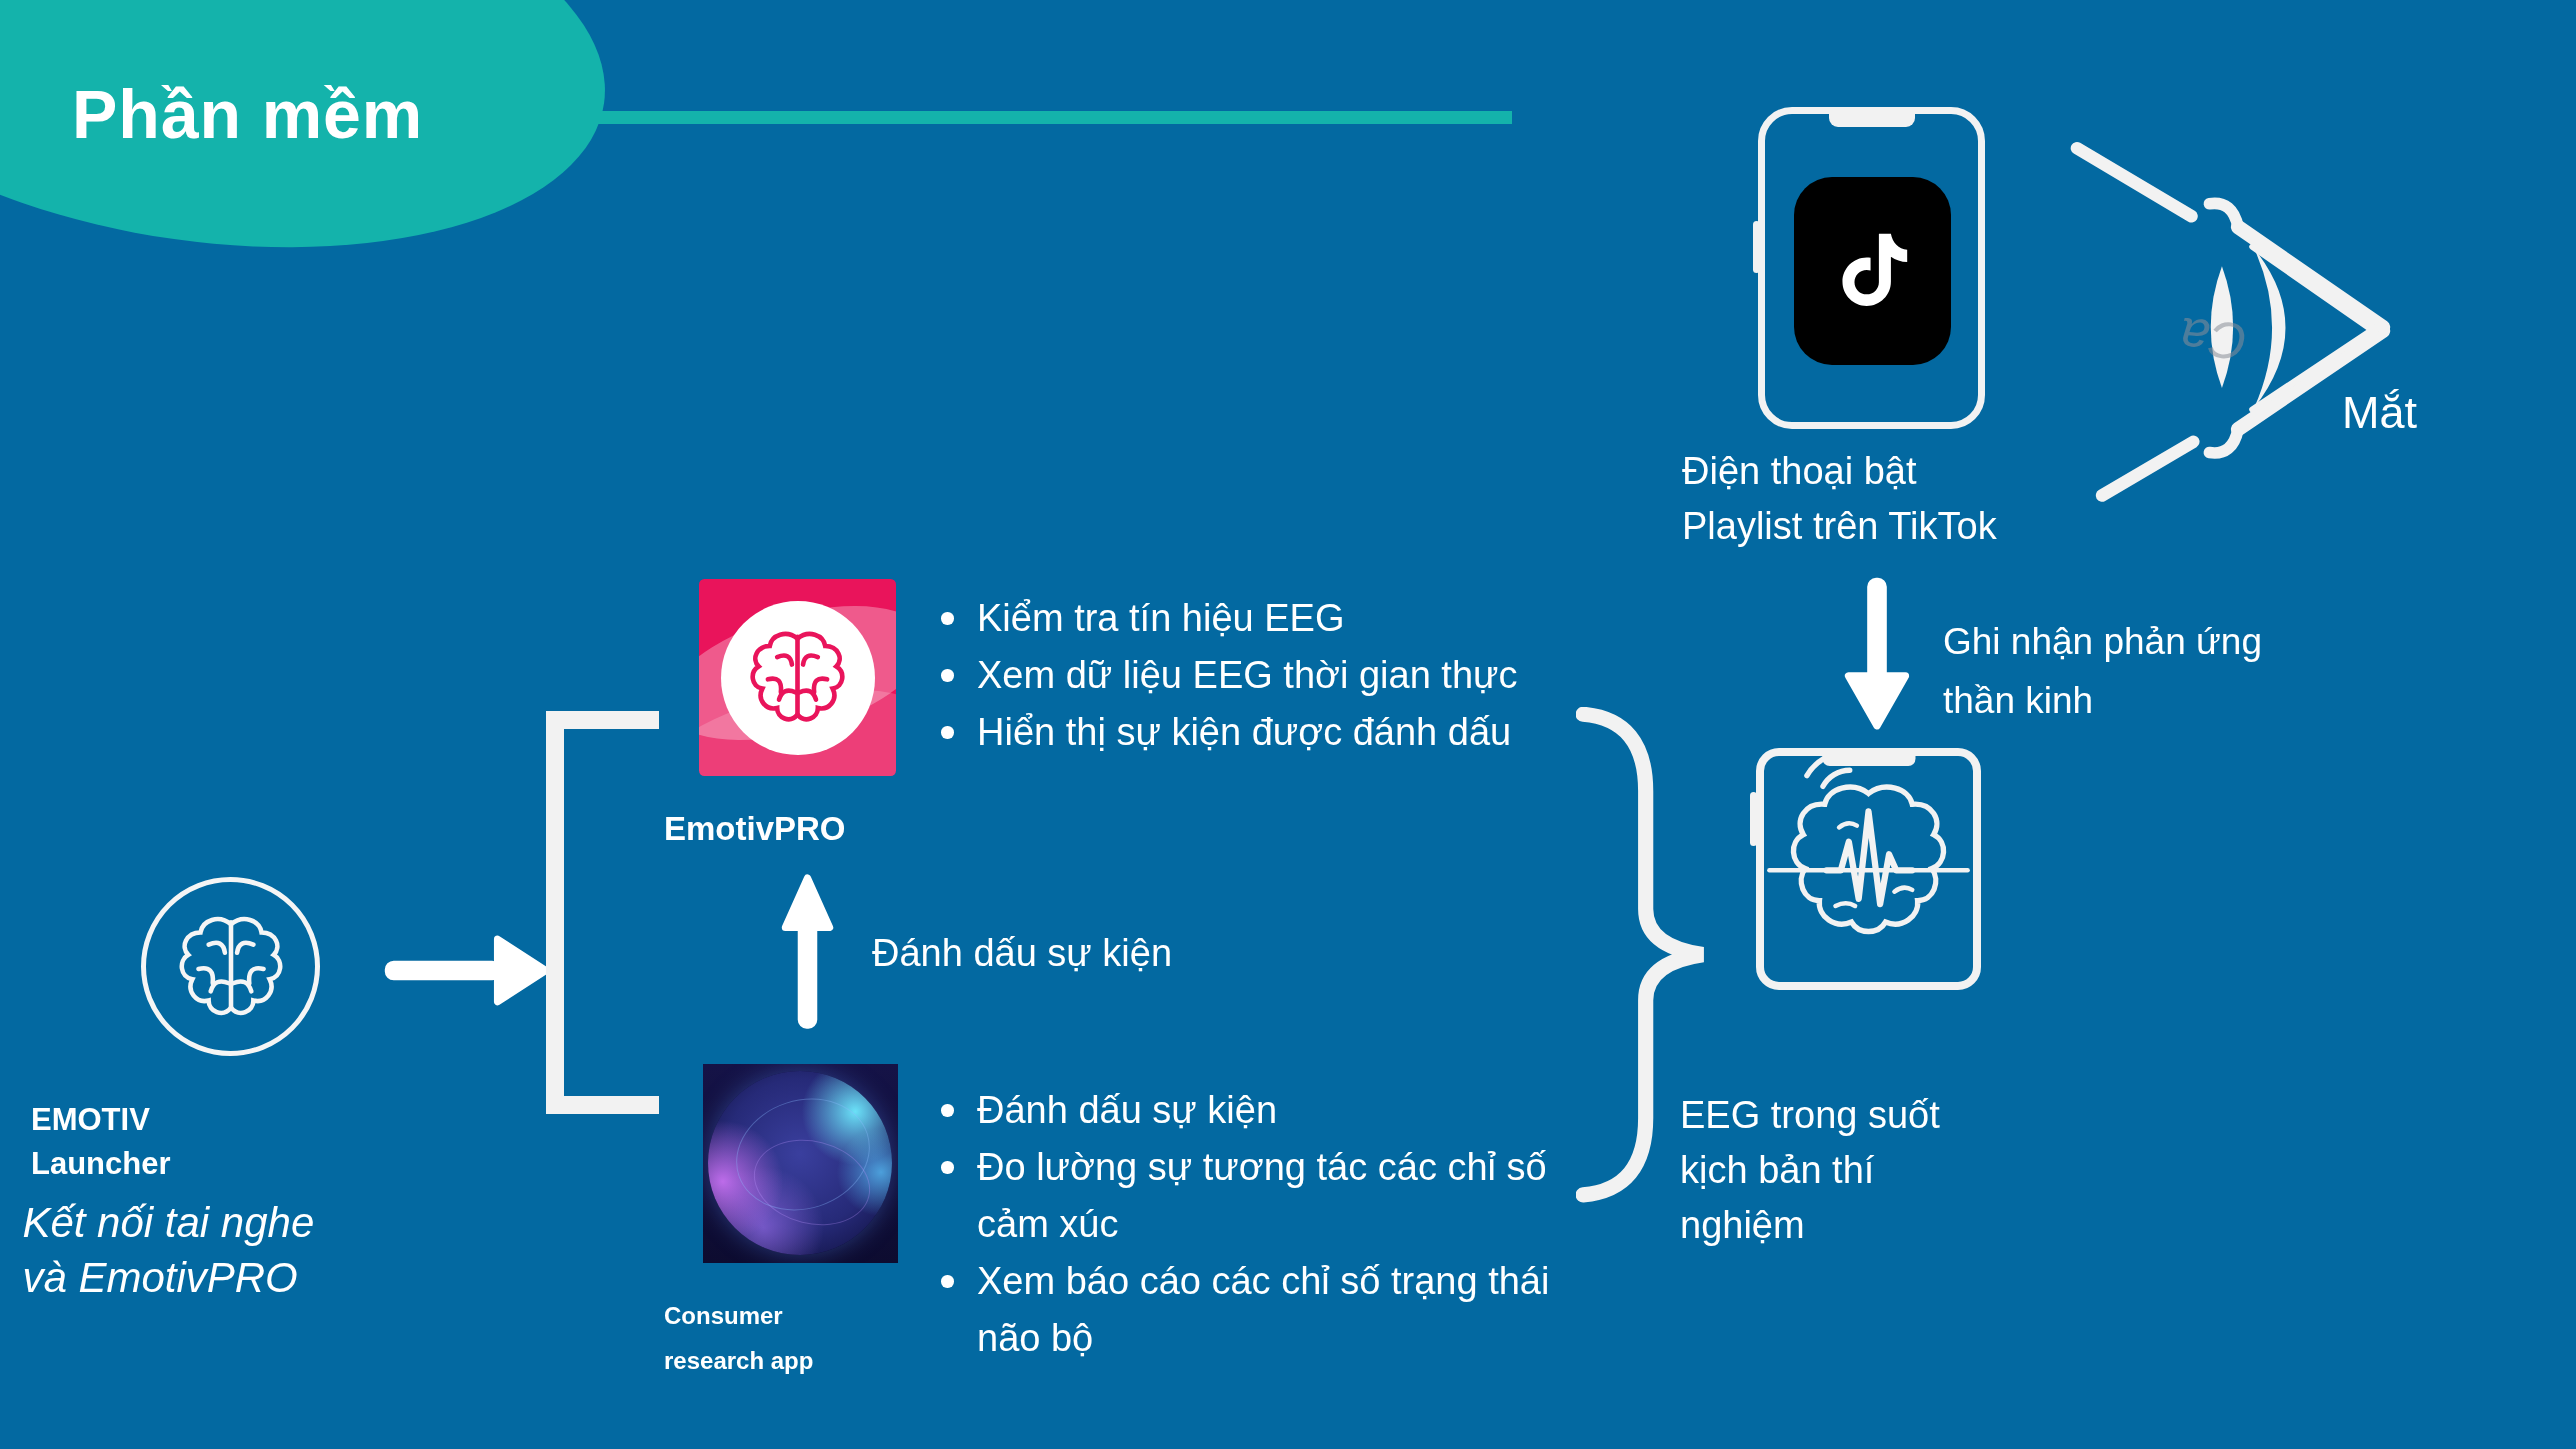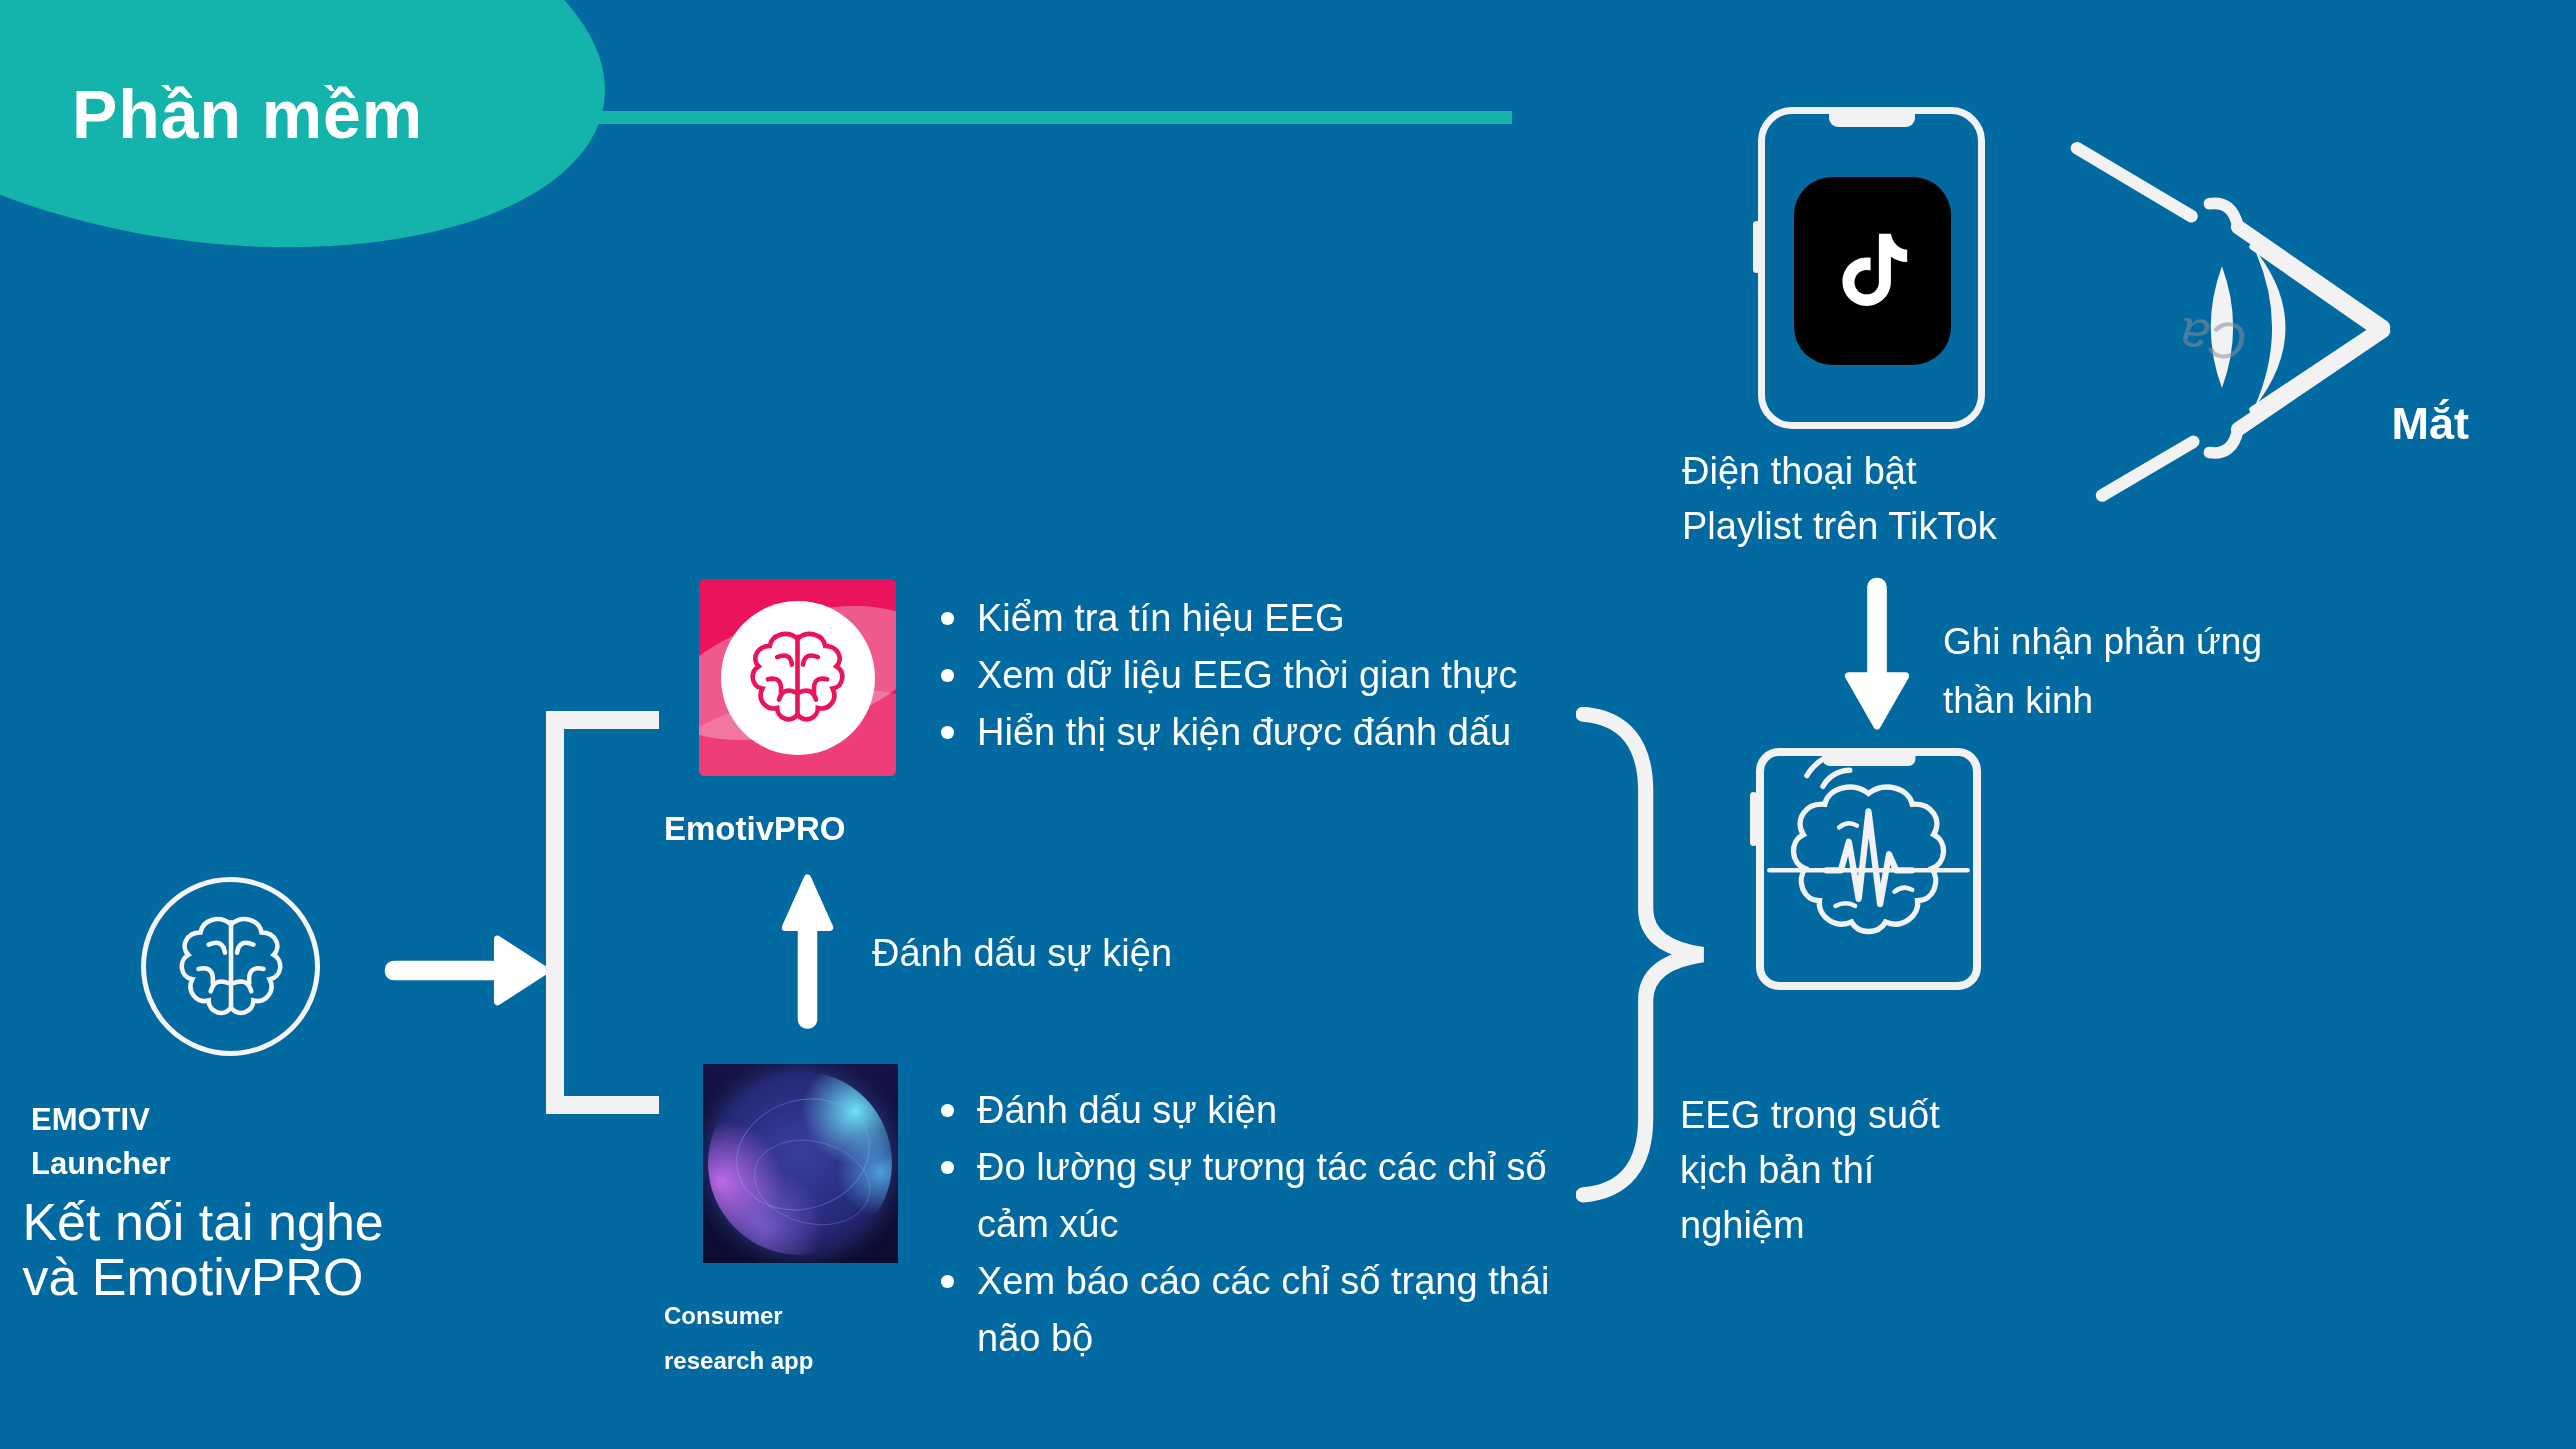--- a/index.html
+++ b/index.html
@@ -36,21 +36,21 @@
   .phone-btn{
     position:absolute;left:-12.5px;top:107px;width:7.2px;height:52px;background:#f2f2f2;border-radius:3.6px;
   }
   .tiktok-app{
     position:absolute;left:29px;top:63px;width:157px;height:188px;
     background:#000;border-radius:38px;display:flex;align-items:center;justify-content:center;
   }
 
   
   .eye-svg{position:absolute;left:2068px;top:141px;}
-  .eye-label{position:absolute;left:2290px;top:398px;width:179px;font-size:45px;font-weight:bold;text-align:right;}
+  .eye-label{position:absolute;left:2290px;top:387px;width:179px;font-size:45px;font-weight:normal;text-align:center;}
 
   
   .phone-caption{left:1682px;top:444px;width:385px;font-size:38px;line-height:55px;}
   .reaction-note{left:1943px;top:612px;width:385px;font-size:37px;line-height:59px;}
   .down-arrow{position:absolute;left:1841px;top:576px;}
   .ipad-caption{left:1680px;top:1088px;width:379px;font-size:38px;line-height:55px;}
 
   
   .ipad{
     position:absolute;left:1756px;top:748px;width:225px;height:242px;
@@ -61,21 +61,21 @@
     width:93px;height:11.6px;background:#f2f2f2;border-radius:0 0 7.2px 7.2px;
   }
   .ipad-btn{position:absolute;left:-14.3px;top:36px;width:7.2px;height:54px;background:#f2f2f2;border-radius:3.6px;}
 
   
   .launcher-circle{
     position:absolute;left:141px;top:877px;width:179px;height:179px;border:5.4px solid #f5f5f5;
     border-radius:50%;box-sizing:border-box;display:flex;align-items:center;justify-content:center;
   }
   .launcher-name{left:31px;top:1098px;width:411px;font-size:31px;line-height:44px;font-weight:bold;}
-  .launcher-desc{left:22.4px;top:1195px;width:429px;font-size:52px;line-height:55px;}
+  .launcher-desc{left:22.4px;top:1195px;width:429px;font-size:42px;line-height:55px;font-style:italic;}
 
   
   .right-arrow{position:absolute;left:383px;top:930px;}
   .up-arrow{position:absolute;left:780px;top:872px;}
 
   
   .bracket-v{position:absolute;left:546px;top:711px;width:18px;height:403px;background:#f2f2f2;}
   .bracket-top{position:absolute;left:546px;top:711px;width:113px;height:18px;background:#f2f2f2;}
   .bracket-bot{position:absolute;left:546px;top:1096px;width:113px;height:18px;background:#f2f2f2;}
   .brace{position:absolute;left:1576px;top:707px;}

